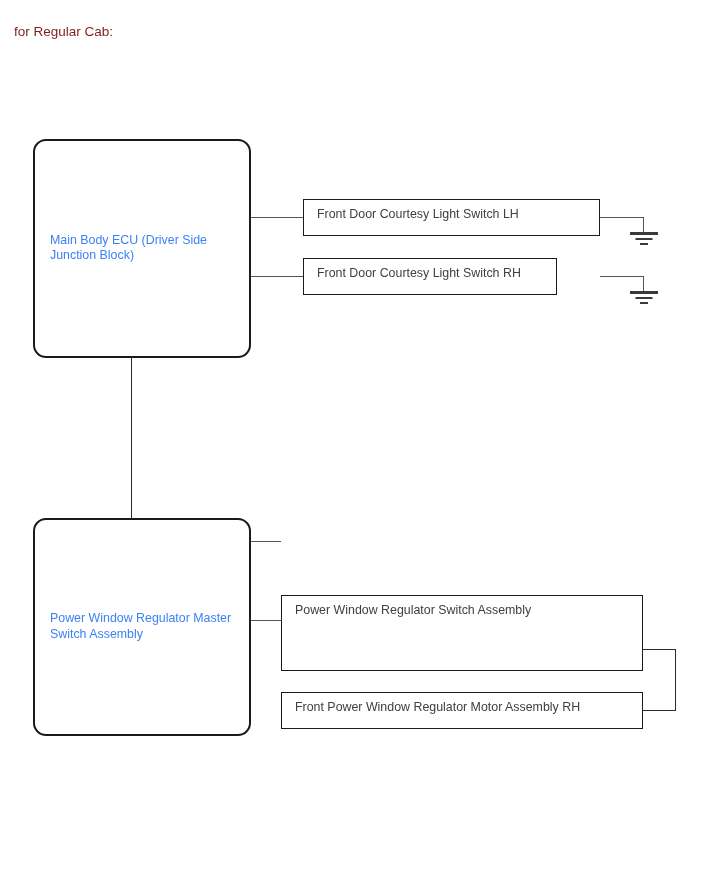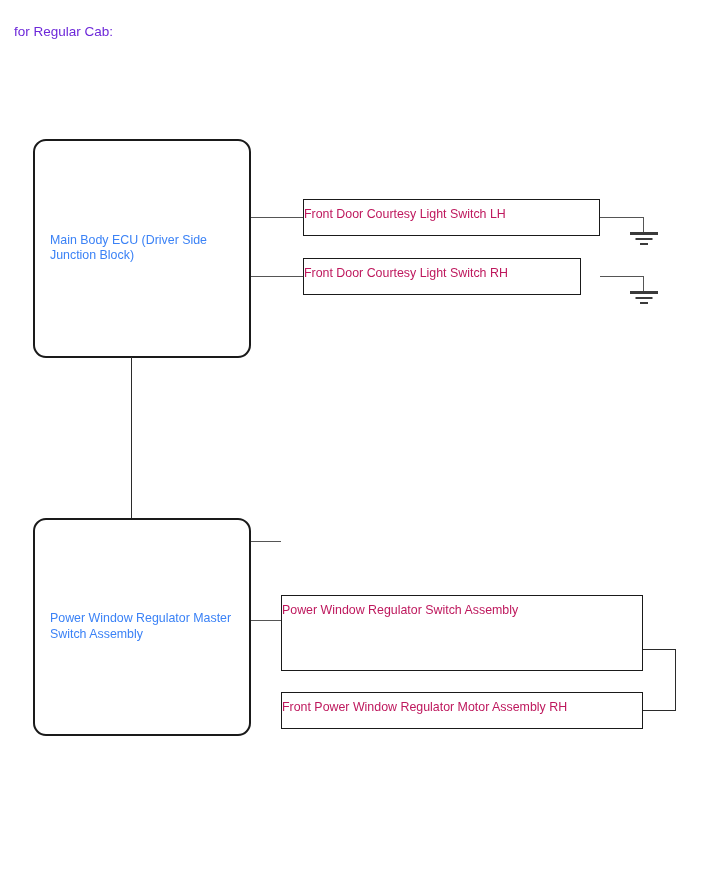--- a/index.html
+++ b/index.html
@@ -20,21 +20,21 @@
     overflow: hidden;
   }
 
   
   .caption {
     position: absolute;
     left: 14px;
     top: 24px;
     font-size: 13.5px;
     line-height: 1.2;
-    color: #6d28d9;
+    color: #7f1d1d;
     white-space: nowrap;
   }
 
   
   .node-round {
     position: absolute;
     box-sizing: border-box;
     border: 2.4px solid #1a1a1a;
     border-radius: 13px;
     background: #ffffff;
@@ -52,26 +52,26 @@
 
   
   .node-rect {
     position: absolute;
     box-sizing: border-box;
     border: 1.9px solid #1a1a1a;
     background: #ffffff;
   }
   .node-rect > .node-label {
     position: absolute;
-    left: 0;
+    left: 13px;
     right: 6px;
     top: 6px;
     font-size: 12.4px;
     line-height: 1.3;
-    color: #be185d;
+    color: #404040;
     white-space: nowrap;
   }
 
   
   .wire-h {
     position: absolute;
     height: 0;
     border-top: 1.6px solid #555555;
   }
   .wire-v {
@@ -126,21 +126,21 @@
   </div>
 
   <div class="wire-h" style="left:600px; top:217px; width:43px;"></div>
   <div class="wire-v" style="left:643px; top:217px; height:16px;"></div>
   <div class="ground" style="left:629px; top:232px;">
     <div class="bar bar1"></div>
     <div class="bar bar2"></div>
     <div class="bar bar3"></div>
   </div>
 
-  <div class="node-rect" style="left:303px; top:258px; width:278px; height:37px;">
+  <div class="node-rect" style="left:303px; top:258px; width:254px; height:37px;">
     <div class="node-label">Front Door Courtesy Light Switch RH</div>
   </div>
 
   <div class="wire-h" style="left:600px; top:276px; width:43px;"></div>
   <div class="wire-v" style="left:643px; top:276px; height:16px;"></div>
   <div class="ground" style="left:629px; top:291px;">
     <div class="bar bar1"></div>
     <div class="bar bar2"></div>
     <div class="bar bar3"></div>
   </div>

